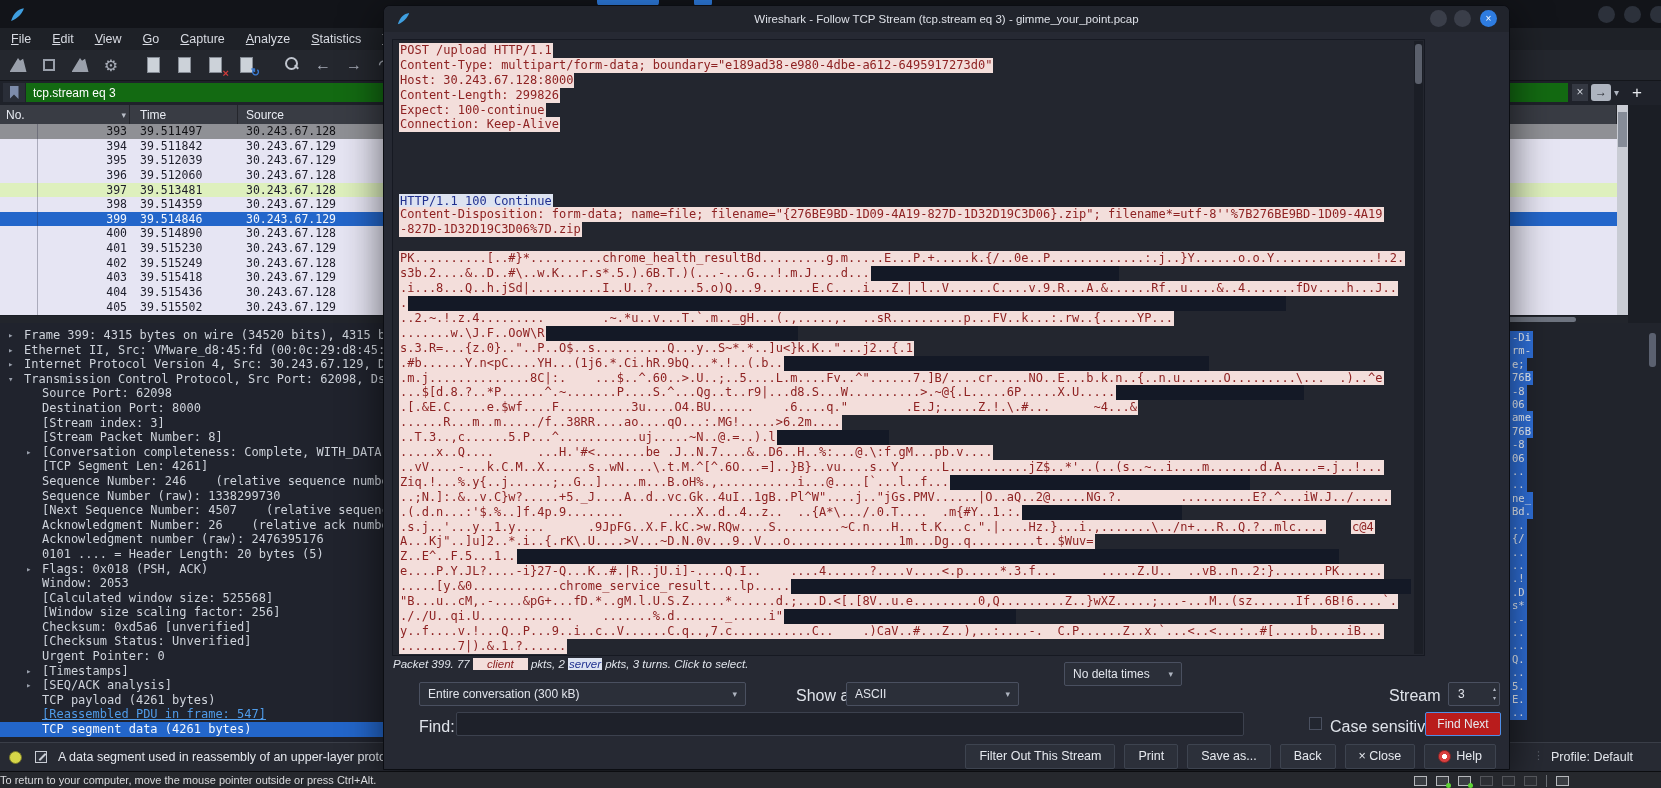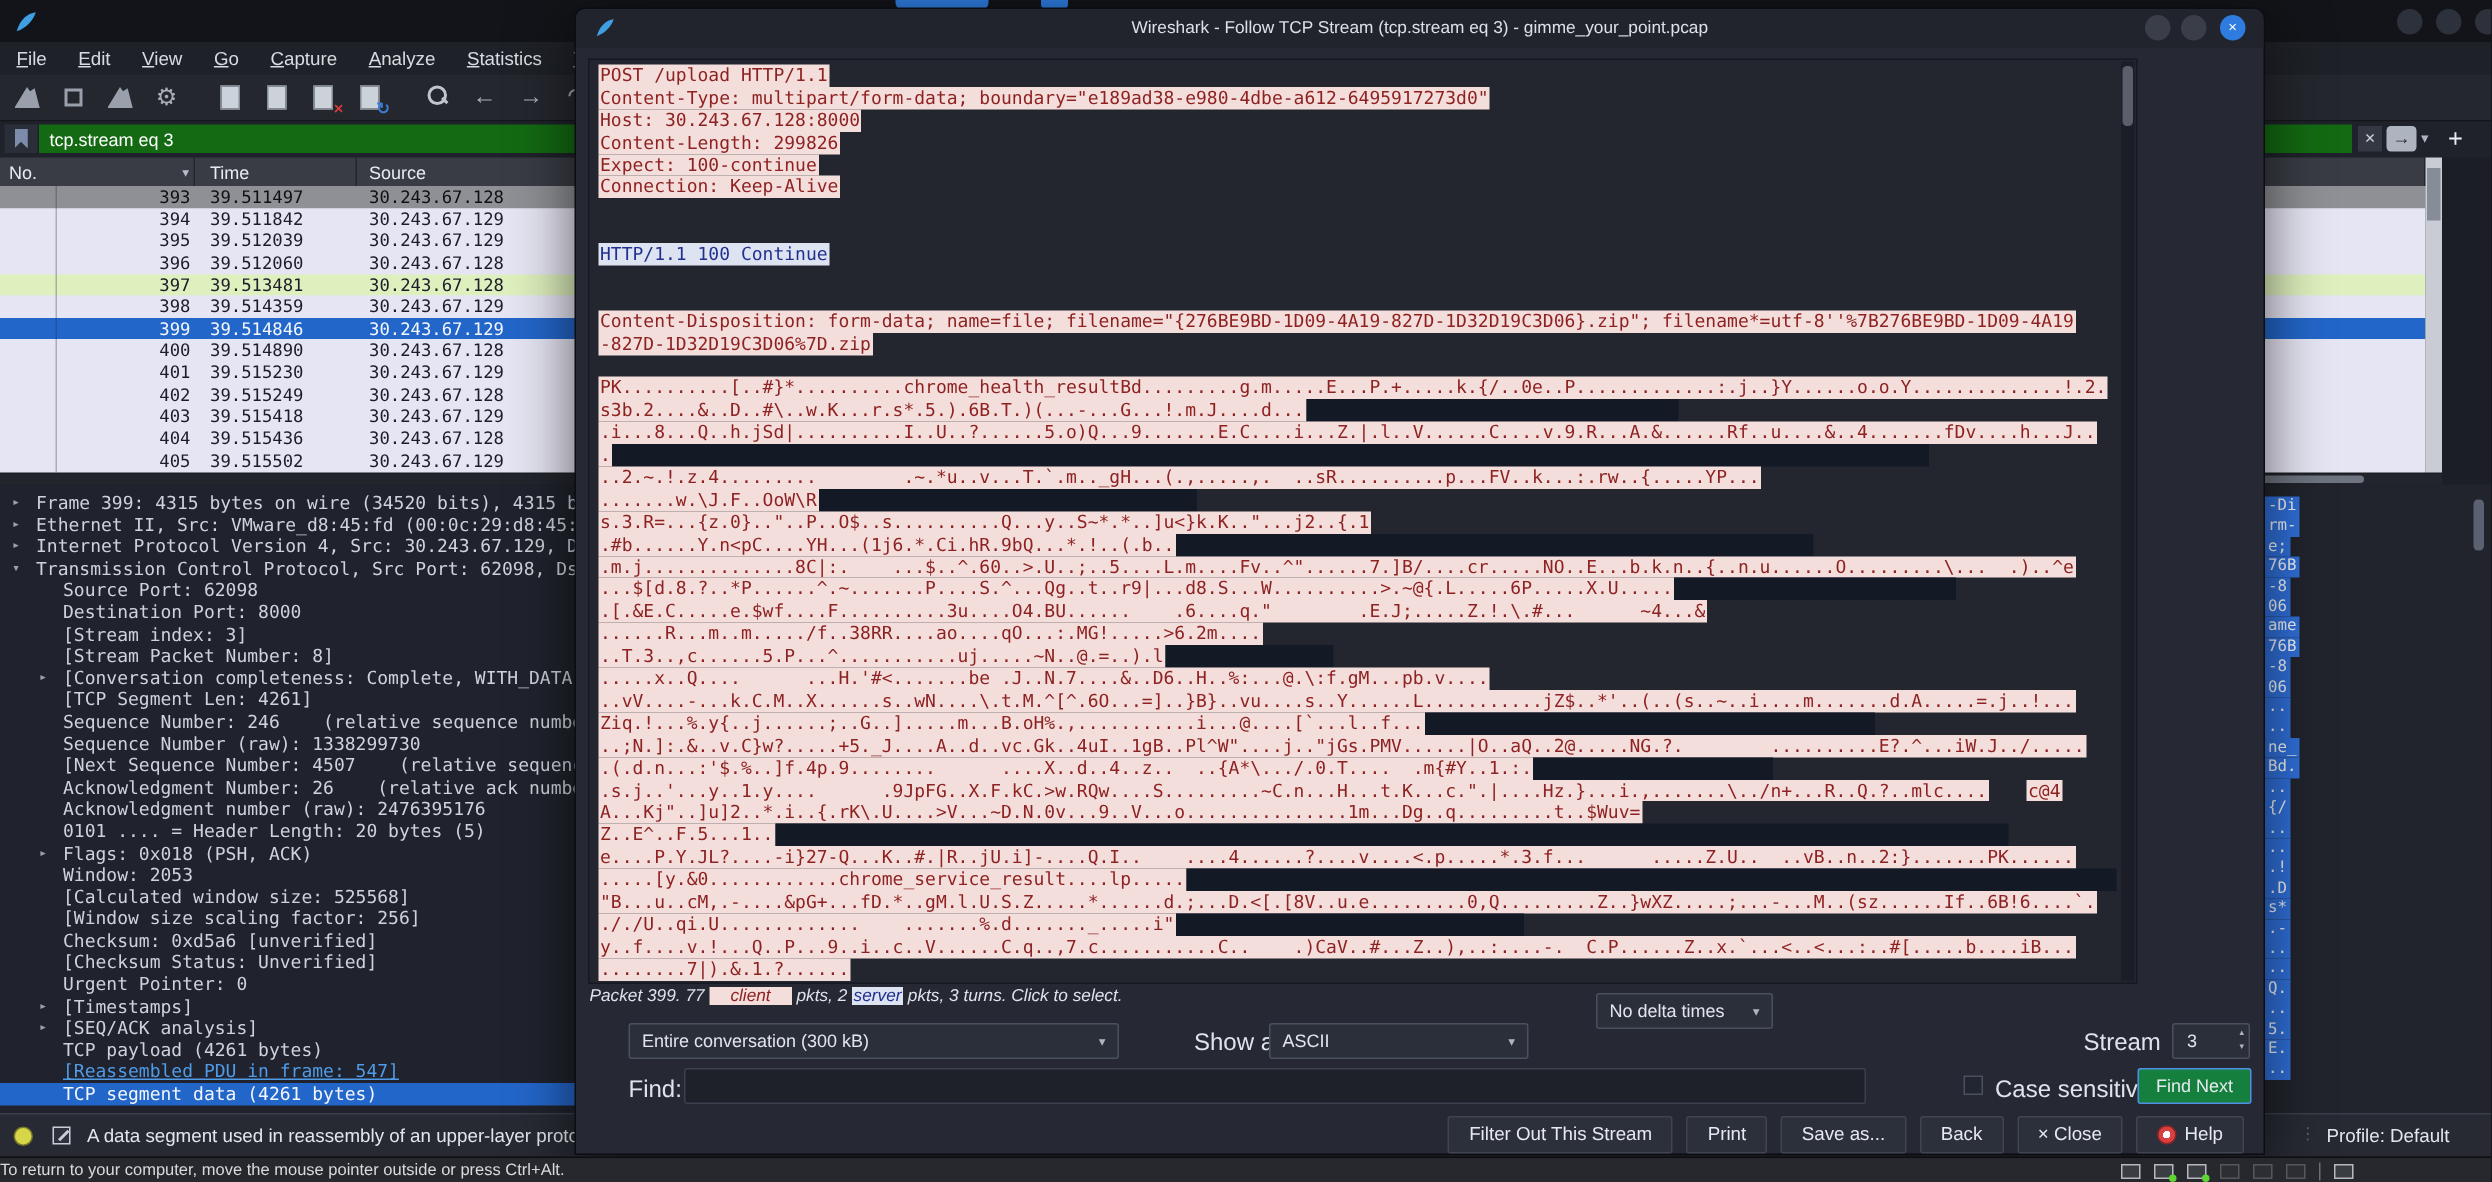--- a/index.html
+++ b/index.html
@@ -101,36 +101,36 @@
   .dlg-titlebar{position:absolute;top:0;left:0;width:100%;height:26px;background:#21242c;border-radius:7px 7px 0 0;}
   .dlg-fin{position:absolute;left:12px;top:5px;width:15px;height:15px;}
   .dlg-title{width:100%;text-align:center;line-height:26px;font-size:11.5px;color:#dde0e7;}
   .dlg-circ{position:absolute;top:4px;width:17px;height:17px;border-radius:50%;background:#3a3e49;color:#fff;font-size:10px;text-align:center;line-height:17px;}
   .dlg-close{background:var(--accent-blue);}
   .stream-area{position:absolute;left:8px;top:33px;width:1033px;height:617px;background:#23262f;border:1px solid #161922;overflow:hidden;font-family:"DejaVu Sans Mono",monospace;font-size:12px;}
   .stream-lines{position:absolute;left:6px;top:3px;}
   .sline{height:14.9px;line-height:14.9px;white-space:pre;position:relative;}
   .st{display:inline-block;height:100%;padding:0 1px;}
   .k-c{background:var(--client-bg);color:var(--client-fg);}
-  .k-s{background:var(--server-bg);color:var(--server-fg);}
+  .k-s{background:var(--server-bg);color:var(--server-fg);margin-top:32px;}
   .sblock{display:inline-block;height:100%;background:#141926;vertical-align:top;}
   .stail{position:absolute;left:952px;top:0;height:100%;}
   .ss-scroll{position:absolute;right:1px;top:1px;width:9px;height:613px;background:#1b1e26;}
   .ss-thumb{position:absolute;left:1px;top:3px;width:7px;height:40px;background:#5a5f6b;border-radius:3px;}
   .caption{position:absolute;left:9px;top:652px;height:17px;font-style:italic;font-size:11.5px;color:#dfe3ea;}
   .hl-client{background:var(--client-bg);color:var(--client-fg);padding:0 14px;}
   .hl-server{background:var(--server-bg);color:var(--server-fg);padding:0 1px;}
   .combo{position:absolute;height:24px;background:#2b2f39;border:1px solid #4a5060;border-radius:2px;color:#e2e5ec;font-size:12px;display:flex;align-items:center;justify-content:space-between;padding:0 8px;}
   .combo .caret{font-size:9px;color:#aeb4c0;margin-left:8px;}
   .dlbl{position:absolute;font-size:16px;color:#dfe3ea;}
   .spin{position:absolute;left:1064px;top:676px;width:52px;height:24px;background:#2b2f39;border:1px solid #4a5060;border-radius:2px;color:#e2e5ec;font-size:12px;display:flex;align-items:center;padding-left:9px;}
   .spin-btns{position:absolute;right:3px;top:2px;display:flex;flex-direction:column;font-size:6px;color:#aeb4c0;line-height:9px;}
   .find-input{position:absolute;left:72px;top:706px;width:788px;height:24px;background:#1e212a;border:1px solid #3c414e;border-radius:2px;color:#e2e5ec;font-size:12px;padding:0 6px;font-family:"Liberation Sans",sans-serif;}
   .checkbox{position:absolute;left:925px;top:711px;width:13px;height:13px;border:1px solid #4a5060;background:#222630;}
-  .find-next{position:absolute;left:1041px;top:706px;width:76px;height:24px;background:#15803d;border:1px solid #4f8fe8;border-radius:2px;color:#e6e9ef;font-size:12px;text-align:center;line-height:22px;}
+  .find-next{position:absolute;left:1041px;top:706px;width:76px;height:24px;background:#b91c1c;border:1px solid #4f8fe8;border-radius:2px;color:#e6e9ef;font-size:12px;text-align:center;line-height:22px;}
   .dlg-buttons{position:absolute;right:13px;top:738px;display:flex;gap:9px;}
   .dbtn{height:25px;background:#2c303a;border:1px solid #3e4450;border-radius:2px;color:#e6e9ef;font-size:12.5px;padding:0 13px;line-height:23px;display:flex;align-items:center;white-space:nowrap;}
   .lifebuoy{width:13px;height:13px;border-radius:50%;background:radial-gradient(circle,#fff 0 2.5px,var(--help-red) 2.5px 6.5px);border:1px solid #8c2626;margin-right:5px;display:inline-block;}
 </style>
 </head>
 <body>
 
 <div class="screen">
 
   <div class="mw-titlebar">

